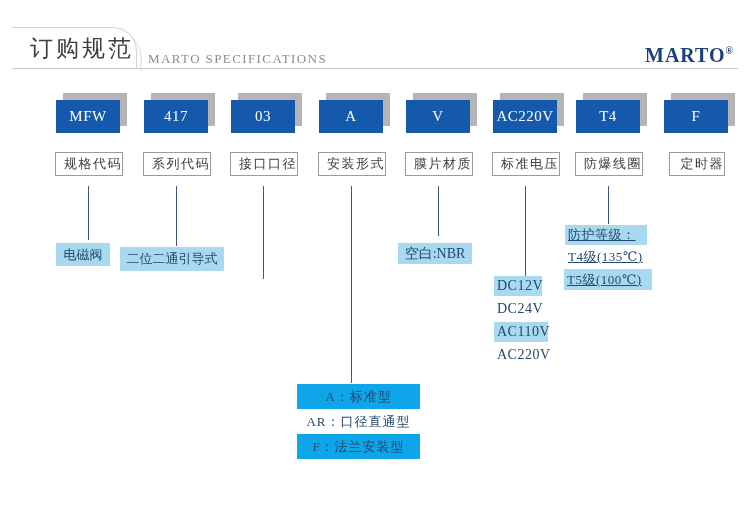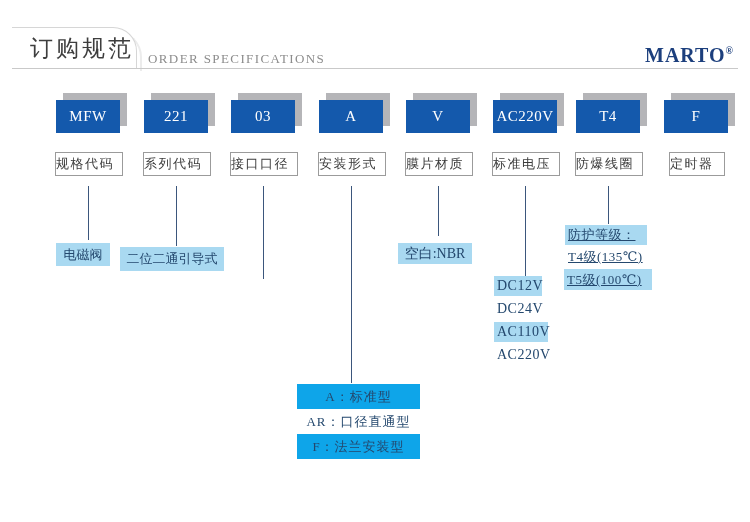--- a/index.html
+++ b/index.html
@@ -15,21 +15,21 @@
   .page-subtitle{position:absolute;left:148px;top:51px;font-size:13px;color:#8c8c8c;letter-spacing:1.4px;}
   .brand{position:absolute;left:645px;top:44px;font-size:20px;font-weight:bold;color:#1c3f7d;letter-spacing:1px;}
   .brand sup{font-size:10px;}
   .header-line{position:absolute;left:12px;top:68px;width:726px;height:1px;background:#c9c9c9;}
 
   
   .code-shadow{position:absolute;top:93px;width:64px;height:33px;background:#b5b5b8;}
   .code-box{position:absolute;top:100px;width:64px;height:33px;background:#1459ac;color:#ffffff;
       font-size:15px;line-height:33px;text-align:center;letter-spacing:0.5px;}
   .field-label{position:absolute;top:152px;height:22px;background:#fff;border:1px solid #9b9b9b;
-      font-size:13px;line-height:22px;text-align:left;color:#3c3c3c;letter-spacing:1.5px;}
+      font-size:13px;line-height:22px;text-align:right;color:#3c3c3c;letter-spacing:1.5px;}
 
   
   .conn{position:absolute;width:1px;background:#3b567c;top:186px;}
 
   
   .opt{position:absolute;color:#24486e;}
   .hl{background:#a9d9f1;}
   .ctr{text-align:center;}
 
   
@@ -51,35 +51,35 @@
   .sm{font-size:13px;text-decoration:underline;}
 </style>
 </head>
 <body>
 
 <div id="page">
 
   <div class="tab-shadow"></div>
   <div class="tab"></div>
   <div class="page-title">订购规范</div>
-  <div class="page-subtitle">ORDER SPECIFICATIONS</div>
+  <div class="page-subtitle">MARTO SPECIFICATIONS</div>
   <div class="brand"><span>MARTO</span><sup>®</sup></div>
   <div class="header-line"></div>
 
   <div class="code-shadow" style="left:63px"></div>
   <div class="code-shadow" style="left:151px"></div>
   <div class="code-shadow" style="left:238px"></div>
   <div class="code-shadow" style="left:326px"></div>
   <div class="code-shadow" style="left:413px"></div>
   <div class="code-shadow" style="left:500px"></div>
   <div class="code-shadow" style="left:583px"></div>
   <div class="code-shadow" style="left:671px"></div>
 
   <div class="code-box" style="left:56px">MFW</div>
-  <div class="code-box" style="left:144px">221</div>
+  <div class="code-box" style="left:144px">417</div>
   <div class="code-box" style="left:231px">03</div>
   <div class="code-box" style="left:319px">A</div>
   <div class="code-box" style="left:406px">V</div>
   <div class="code-box" style="left:493px">AC220V</div>
   <div class="code-box" style="left:576px">T4</div>
   <div class="code-box" style="left:664px">F</div>
 
   <div class="field-label" style="left:55px;width:66px">规格代码</div>
   <div class="field-label" style="left:143px;width:66px">系列代码</div>
   <div class="field-label" style="left:230px;width:66px">接口口径</div>

